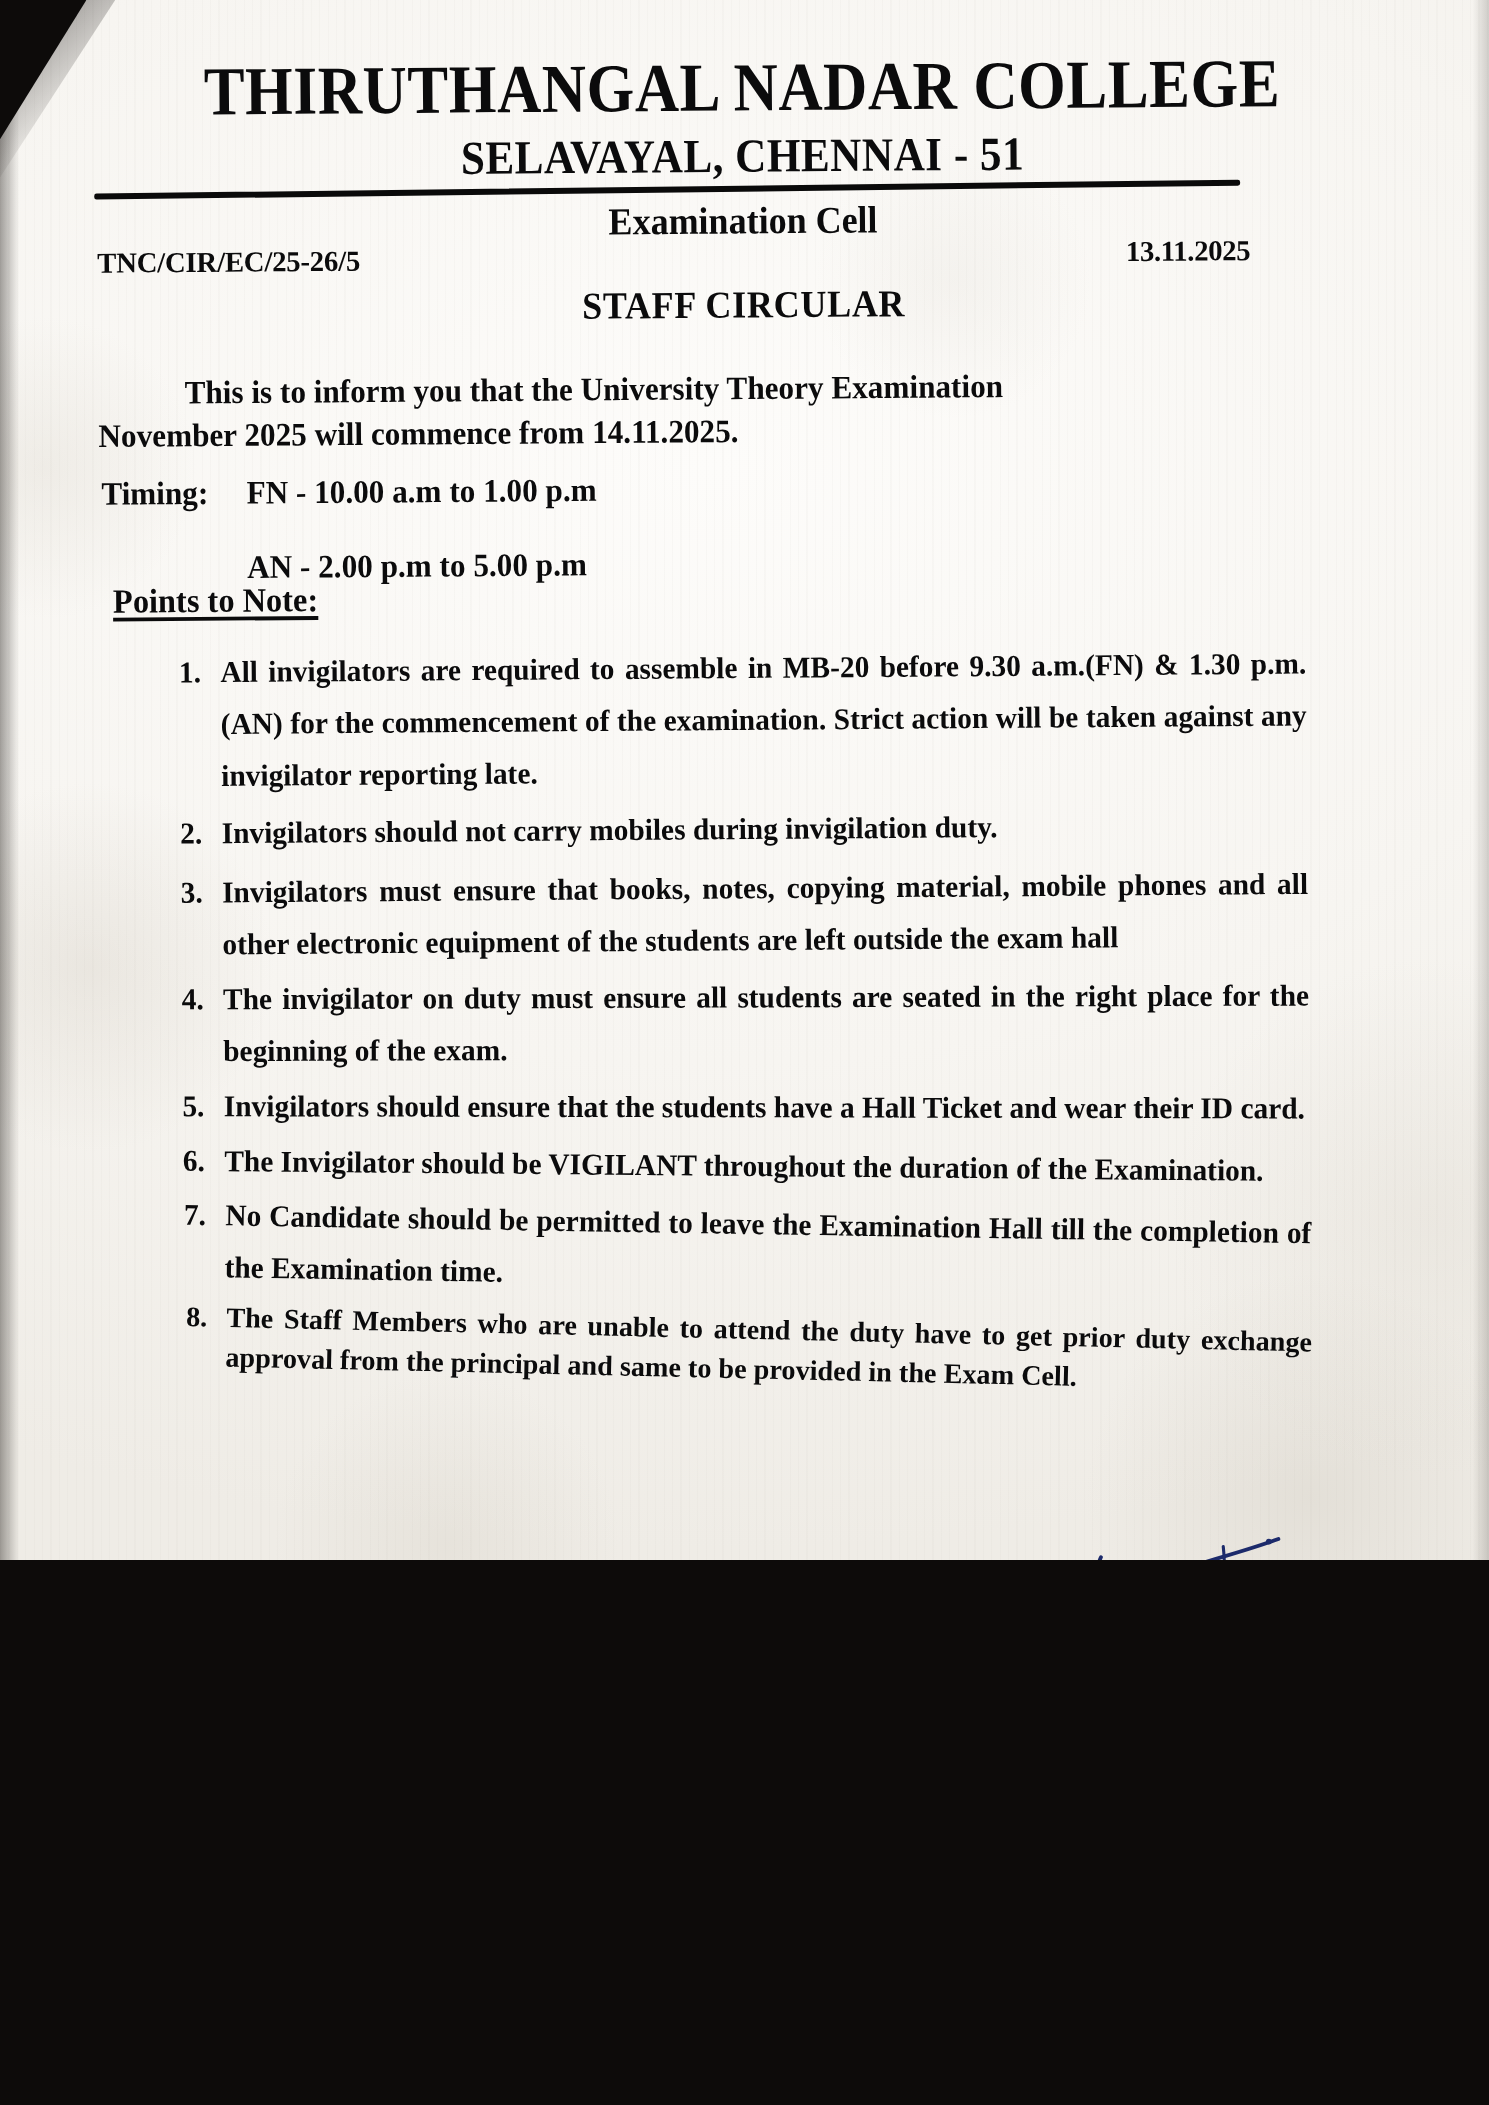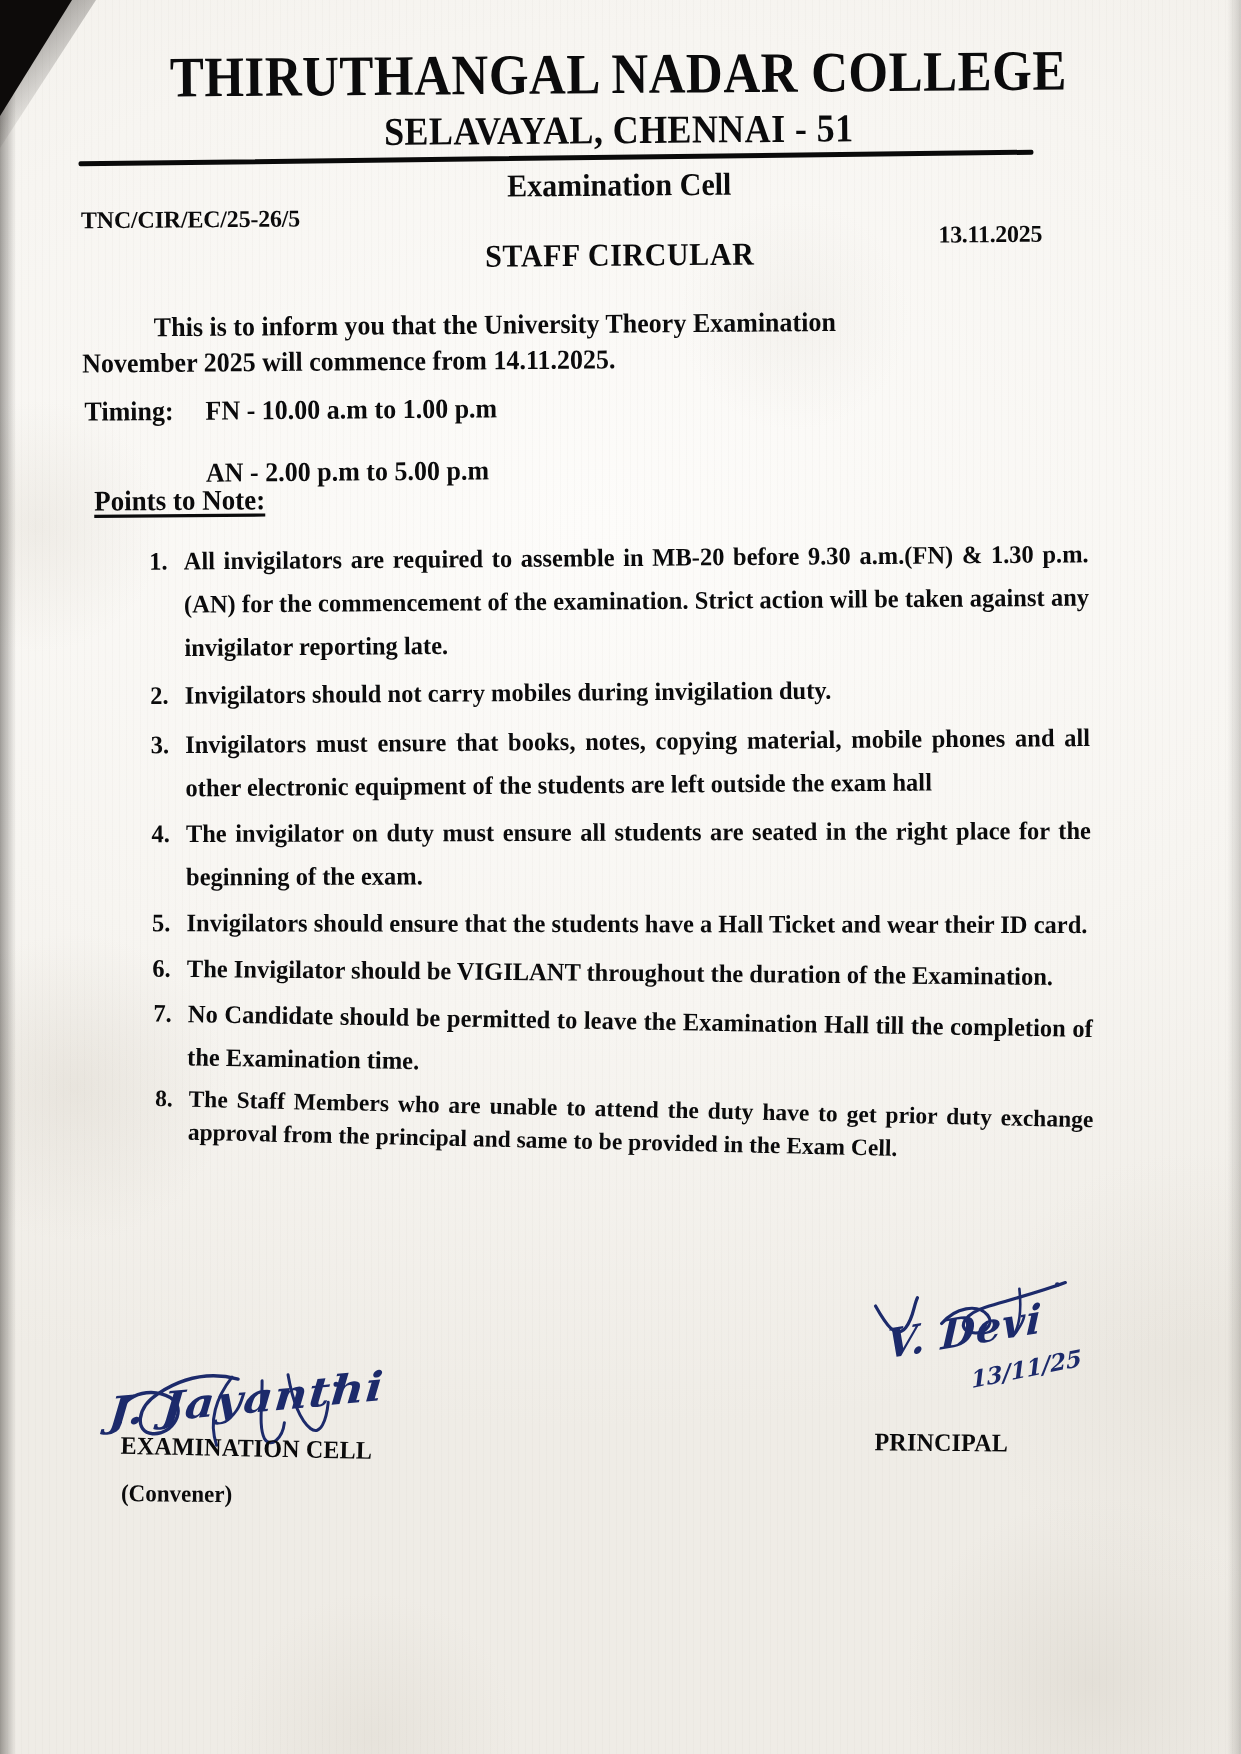--- a/index.html
+++ b/index.html
@@ -7,21 +7,21 @@
     width:1241px;height:1754px;
     background:#0d0b0a;
     font-family:"Liberation Serif", serif;
     overflow:hidden;
     position:relative;
   }
 
   
   #paper{
     position:absolute;
-    left:0;top:0;width:1241px;height:1754px;
+    left:0;top:0;width:1241px;height:1300px;
     background:
       radial-gradient(ellipse 1400px 900px at 48% 30%, #fdfcfa 0%, #f7f5f1 55%, #efece6 100%);
     overflow:hidden;
   }
   
   #paper:before{
     content:"";position:absolute;inset:0;
     background:
       radial-gradient(circle 220px at 6% 62%, rgba(205,198,186,.30), transparent 70%),
       radial-gradient(circle 180px at 3% 30%, rgba(210,204,192,.26), transparent 70%),
@@ -95,21 +95,21 @@
     position:absolute;left:0;right:0;top:168px;
     text-align:center;font-size:30px;font-weight:bold;
     transform:scaleY(1.06);
   }
 
   .ref-no{
     position:absolute;left:82px;top:203px;
     font-size:24px;font-weight:bold;letter-spacing:-0.2px;
   }
   .doc-date{
-    position:absolute;right:198px;top:224px;
+    position:absolute;right:198px;top:200px;
     font-size:24px;font-weight:bold;letter-spacing:-0.3px;
   }
   .circular-title{
     position:absolute;left:0;right:0;top:238px;
     text-align:center;font-size:30px;font-weight:bold;
     letter-spacing:.6px;
     transform:scaleY(1.06);
   }
 
   .intro{

